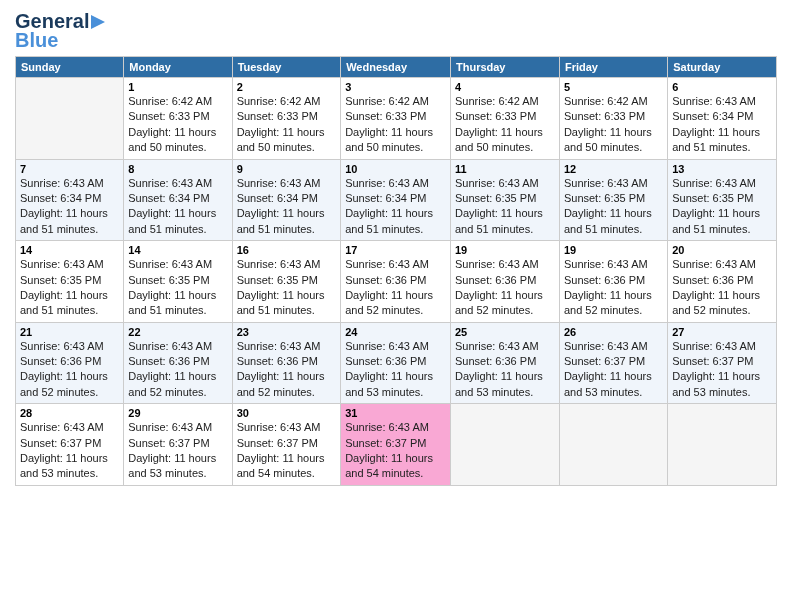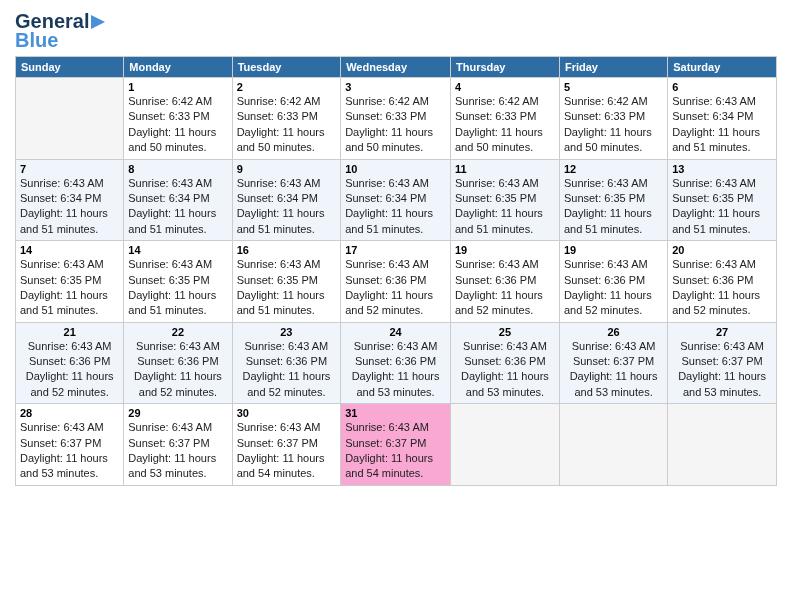--- a/index.html
+++ b/index.html
@@ -252,21 +252,21 @@
 and 52 minutes.</div>
           </td>
           <td style="background: rgb(255, 255, 255);">
             <span class="day-num">20</span>
             <div class="day-info" style="white-space: pre-line;">Sunrise: 6:43 AM
 Sunset: 6:36 PM
 Daylight: 11 hours
 and 52 minutes.</div>
           </td>
         </tr>
-        <tr style="background: rgb(240, 245, 251); text-align: center;">
+        <tr style="background: rgb(240, 245, 251);">
           <td style="background: rgb(240, 245, 251);">
             <span class="day-num">21</span>
             <div class="day-info" style="white-space: pre-line;">Sunrise: 6:43 AM
 Sunset: 6:36 PM
 Daylight: 11 hours
 and 52 minutes.</div>
           </td>
           <td style="background: rgb(240, 245, 251);">
             <span class="day-num">22</span>
             <div class="day-info" style="white-space: pre-line;">Sunrise: 6:43 AM

